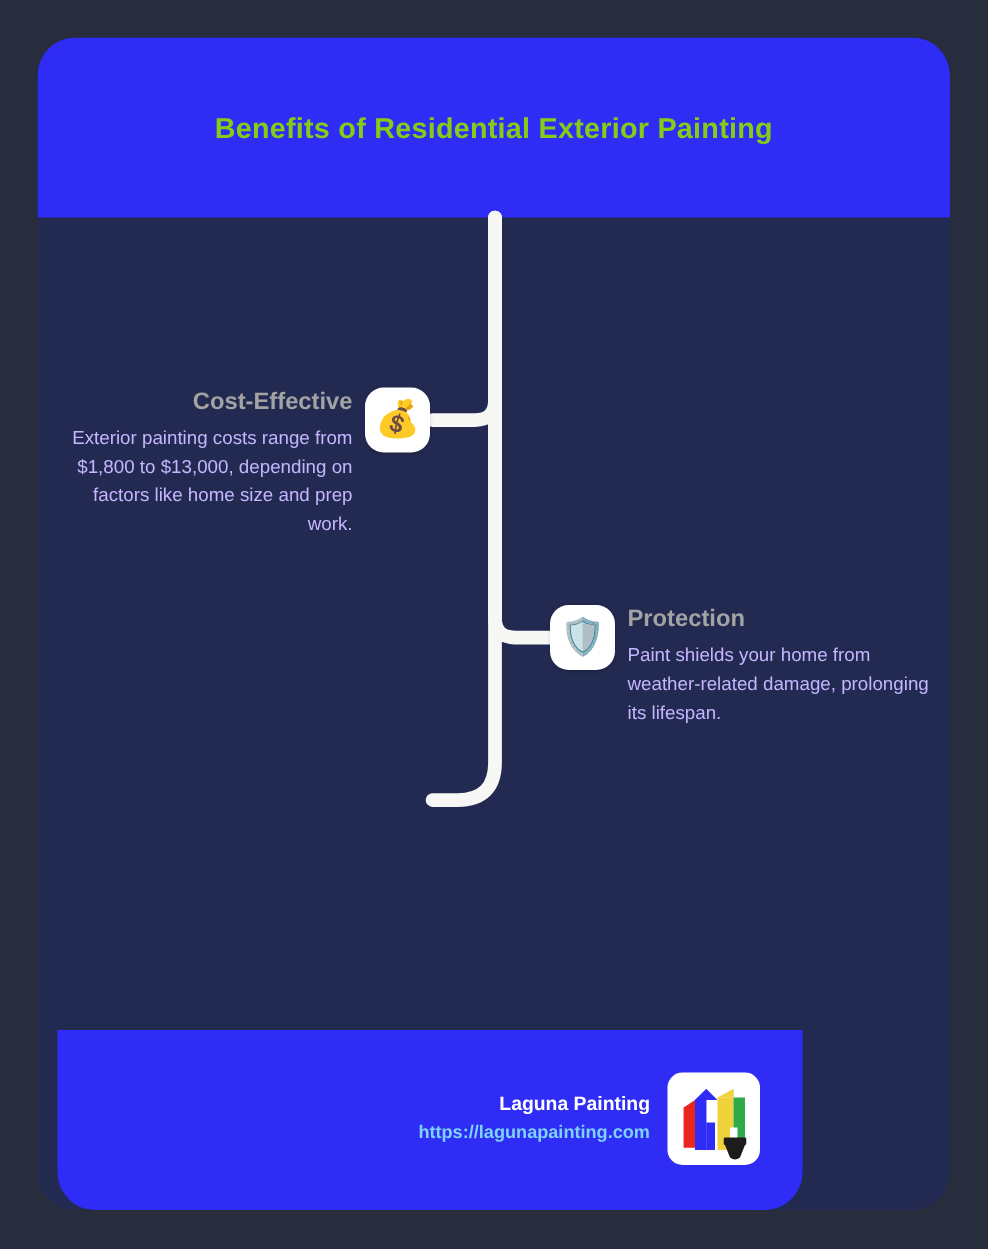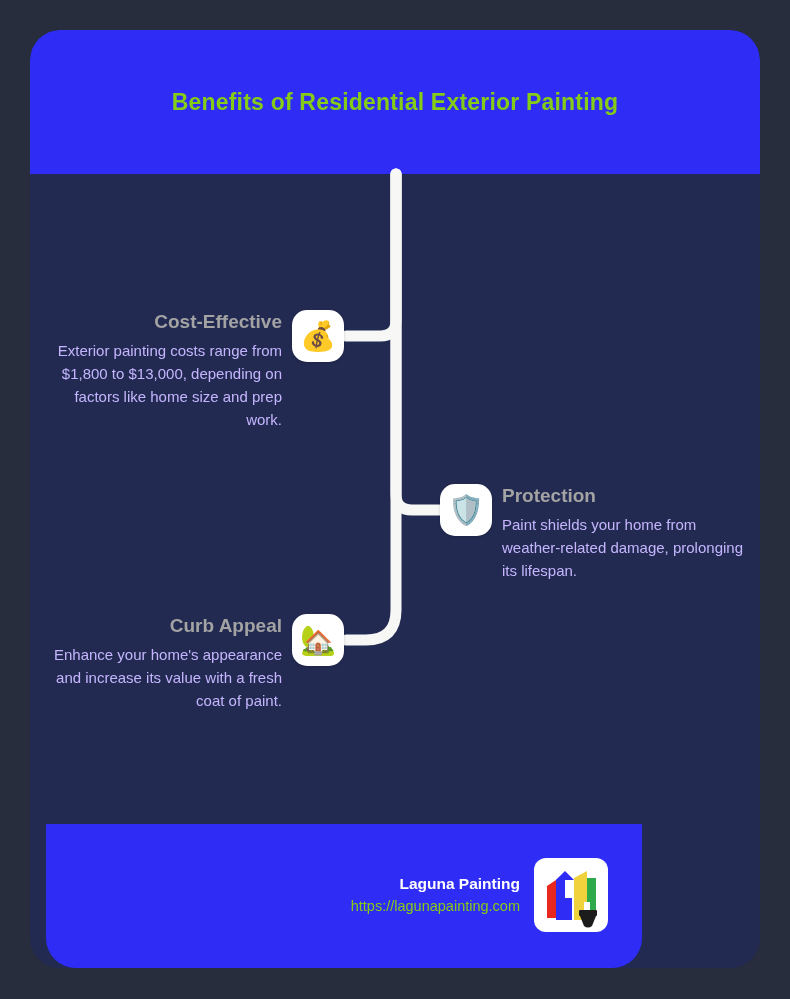--- a/index.html
+++ b/index.html
@@ -78,23 +78,23 @@
     text-align: right;
     color: #ffffff;
   }
   .footer-brand {
     font-size: 15.5px;
     font-weight: bold;
     line-height: 22px;
   }
   .footer-url {
     font-size: 14.5px;
-    font-weight: normal;
+    font-weight: bold;
     line-height: 22px;
-    color: #84cc16;
+    color: #7dd3fc;
   }
 
   
   .logo-box {
     width: 74px;
     height: 74px;
     background: #ffffff;
     border-radius: 12px;
     position: relative;
     overflow: hidden;
@@ -194,29 +194,20 @@
     <div class="row row-right" id="row-protection">
       <div class="icon-box">
         <span>🛡️</span>
       </div>
       <div class="txt txt-right">
         <p class="item-title">Protection</p>
         <p class="item-desc">Paint shields your home from weather-related damage, prolonging its lifespan.</p>
       </div>
     </div>
 
-    <div class="row row-left" id="row-curb">
-      <div class="txt txt-left">
-        <p class="item-title">Curb Appeal</p>
-        <p class="item-desc">Enhance your home's appearance and increase its value with a fresh coat of paint.</p>
-      </div>
-      <div class="icon-box">
-        <span>🏡</span>
-      </div>
-    </div>
 
     <div class="footer">
       <div class="footer-inner">
         <div class="footer-text">
           <div class="footer-brand">Laguna Painting</div>
           <div class="footer-url">https://lagunapainting.com</div>
         </div>
 
         <div class="logo-box">
           <svg class="logo-svg" width="74" height="74" viewBox="0 0 74 74">

